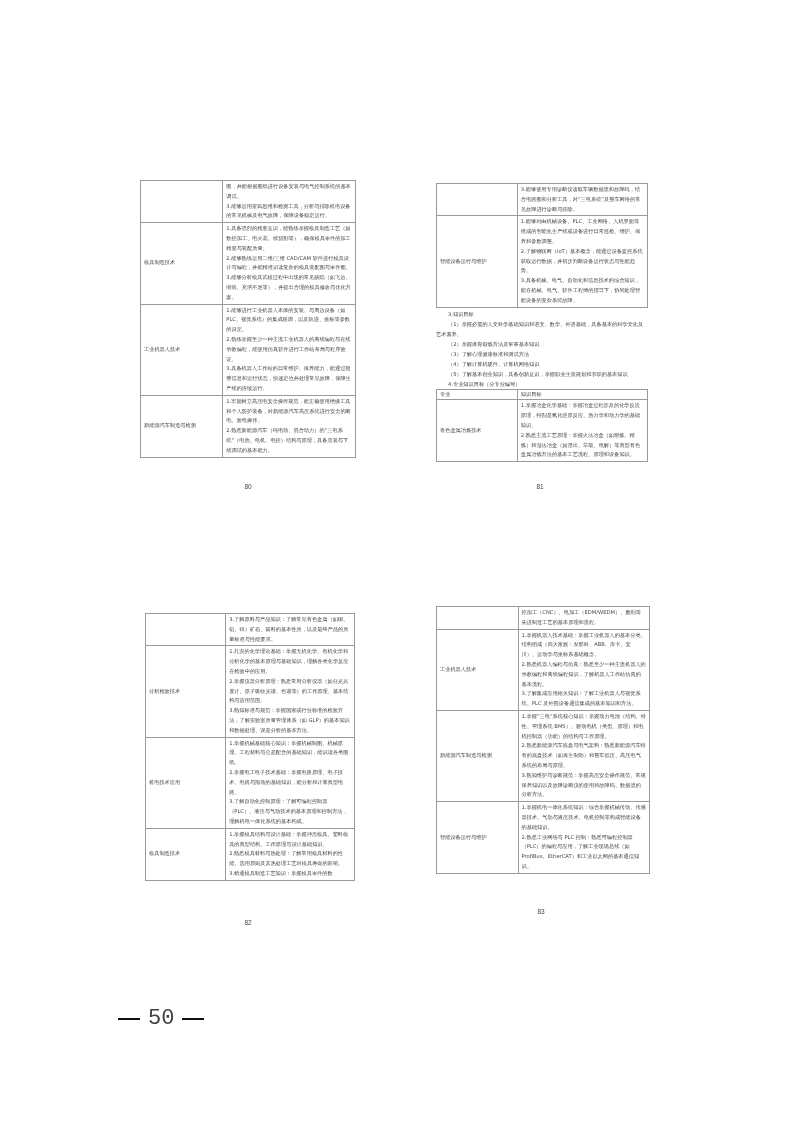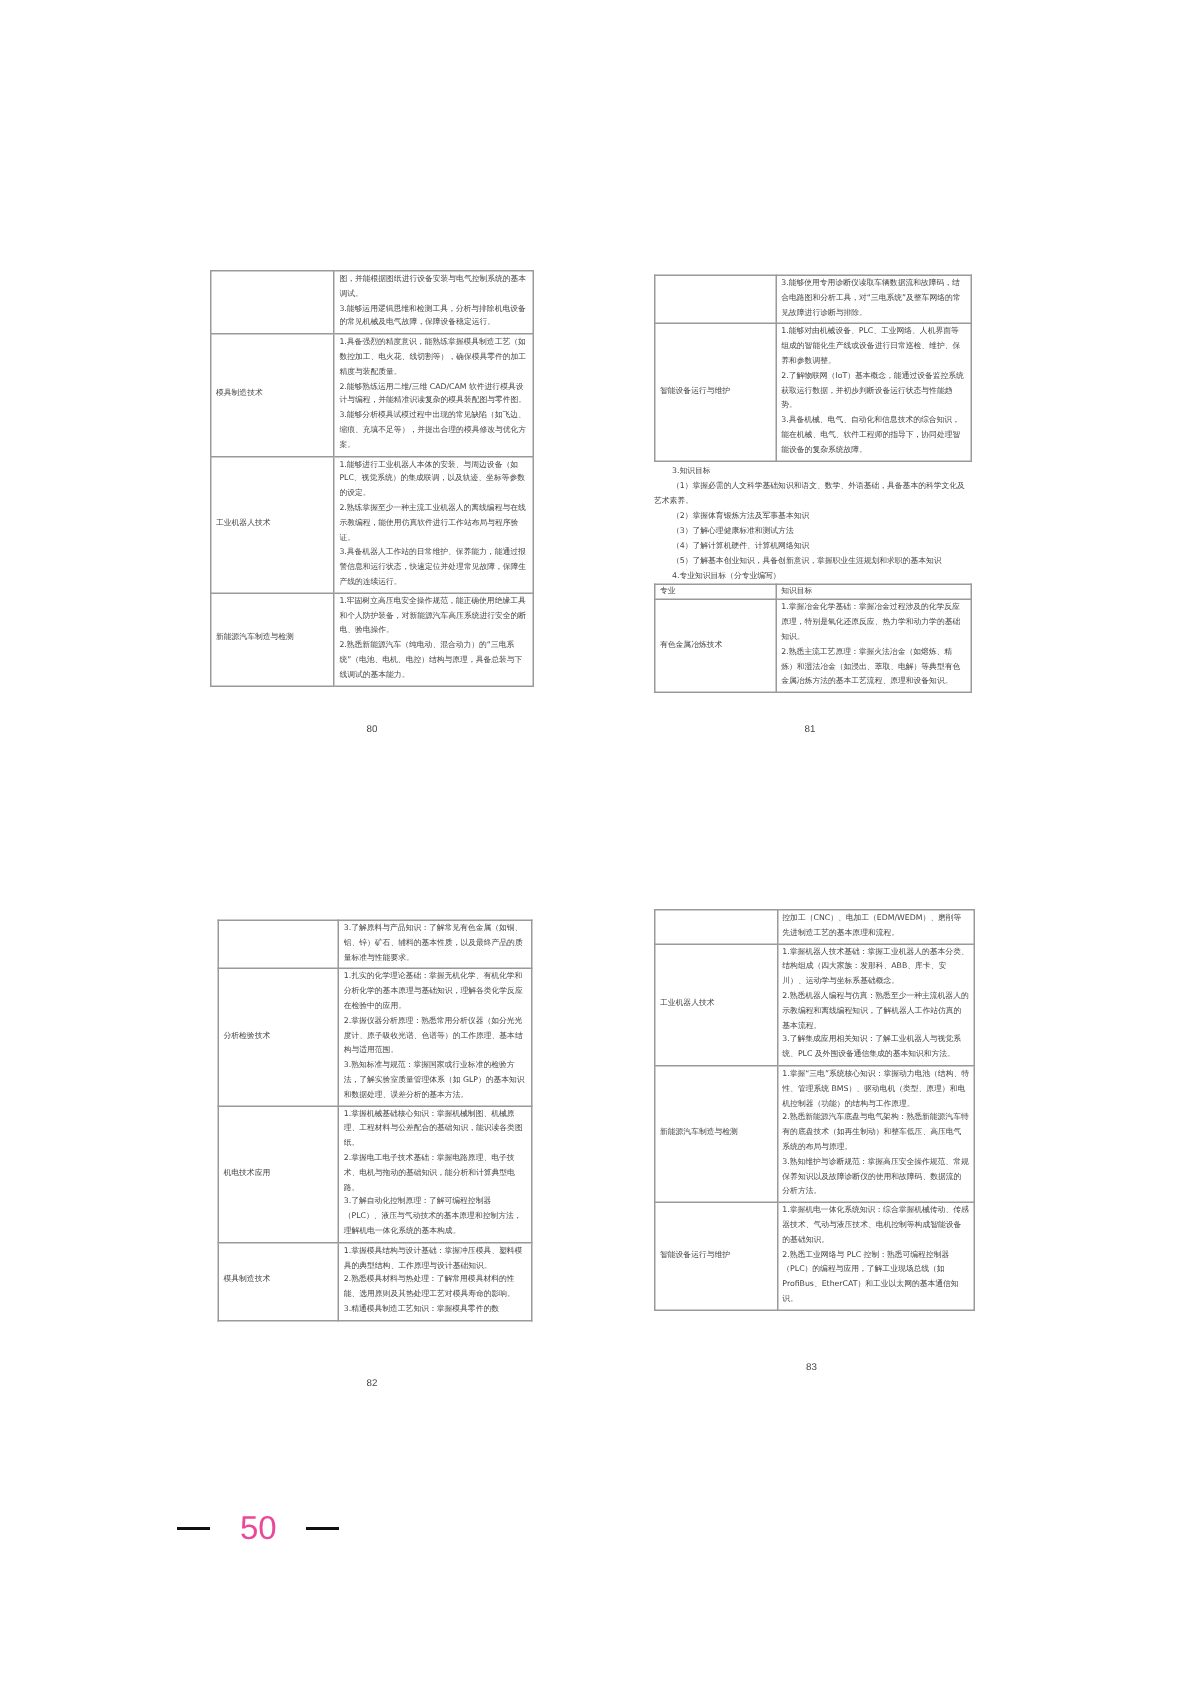--- a/index.html
+++ b/index.html
@@ -8,22 +8,22 @@
   .thumb { position: absolute; }
   table.t { border-collapse: collapse; width: 100%; table-layout: fixed; }
   table.t td { border: 1px solid #9a9a9a; font-size: 5.2px; line-height: 9.8px; vertical-align: middle; padding: 0 3px; color: #444; }
   table.t td.k { width: 35%; }
   table.t td.v { vertical-align: top; padding-top: 1px; padding-bottom: 1px; }
   .v p { margin: 0; }
   .pnum { position: absolute; font-size: 6.5px; color: #444; text-align: center; width: 40px; font-family: "Liberation Sans", sans-serif; }
   .para { font-size: 5.2px; line-height: 10px; color: #444; }
   .para p { margin: 0; }
   .ind { text-indent: 12px; }
-  .footer { position: absolute; left: 118px; top: 1006px; display: flex; align-items: center; gap: 20px;
-            font-family: Liberation Sans, sans-serif; font-size: 22px; color: #ec4899; }
+  .footer { position: absolute; left: 118px; top: 1006px; display: flex; align-items: center; gap: 8px;
+            font-family: Liberation Mono, monospace; font-size: 22px; color: #404040; }
   .dash { width: 22px; height: 2px; background: #111; display: inline-block; }
 </style>
 </head>
 <body>
 
 <div class="thumb" style="left:140px; top:180px; width:216px;">
   <table class="t">
     <tbody>
         <tr>
       <td class="k"></td>

